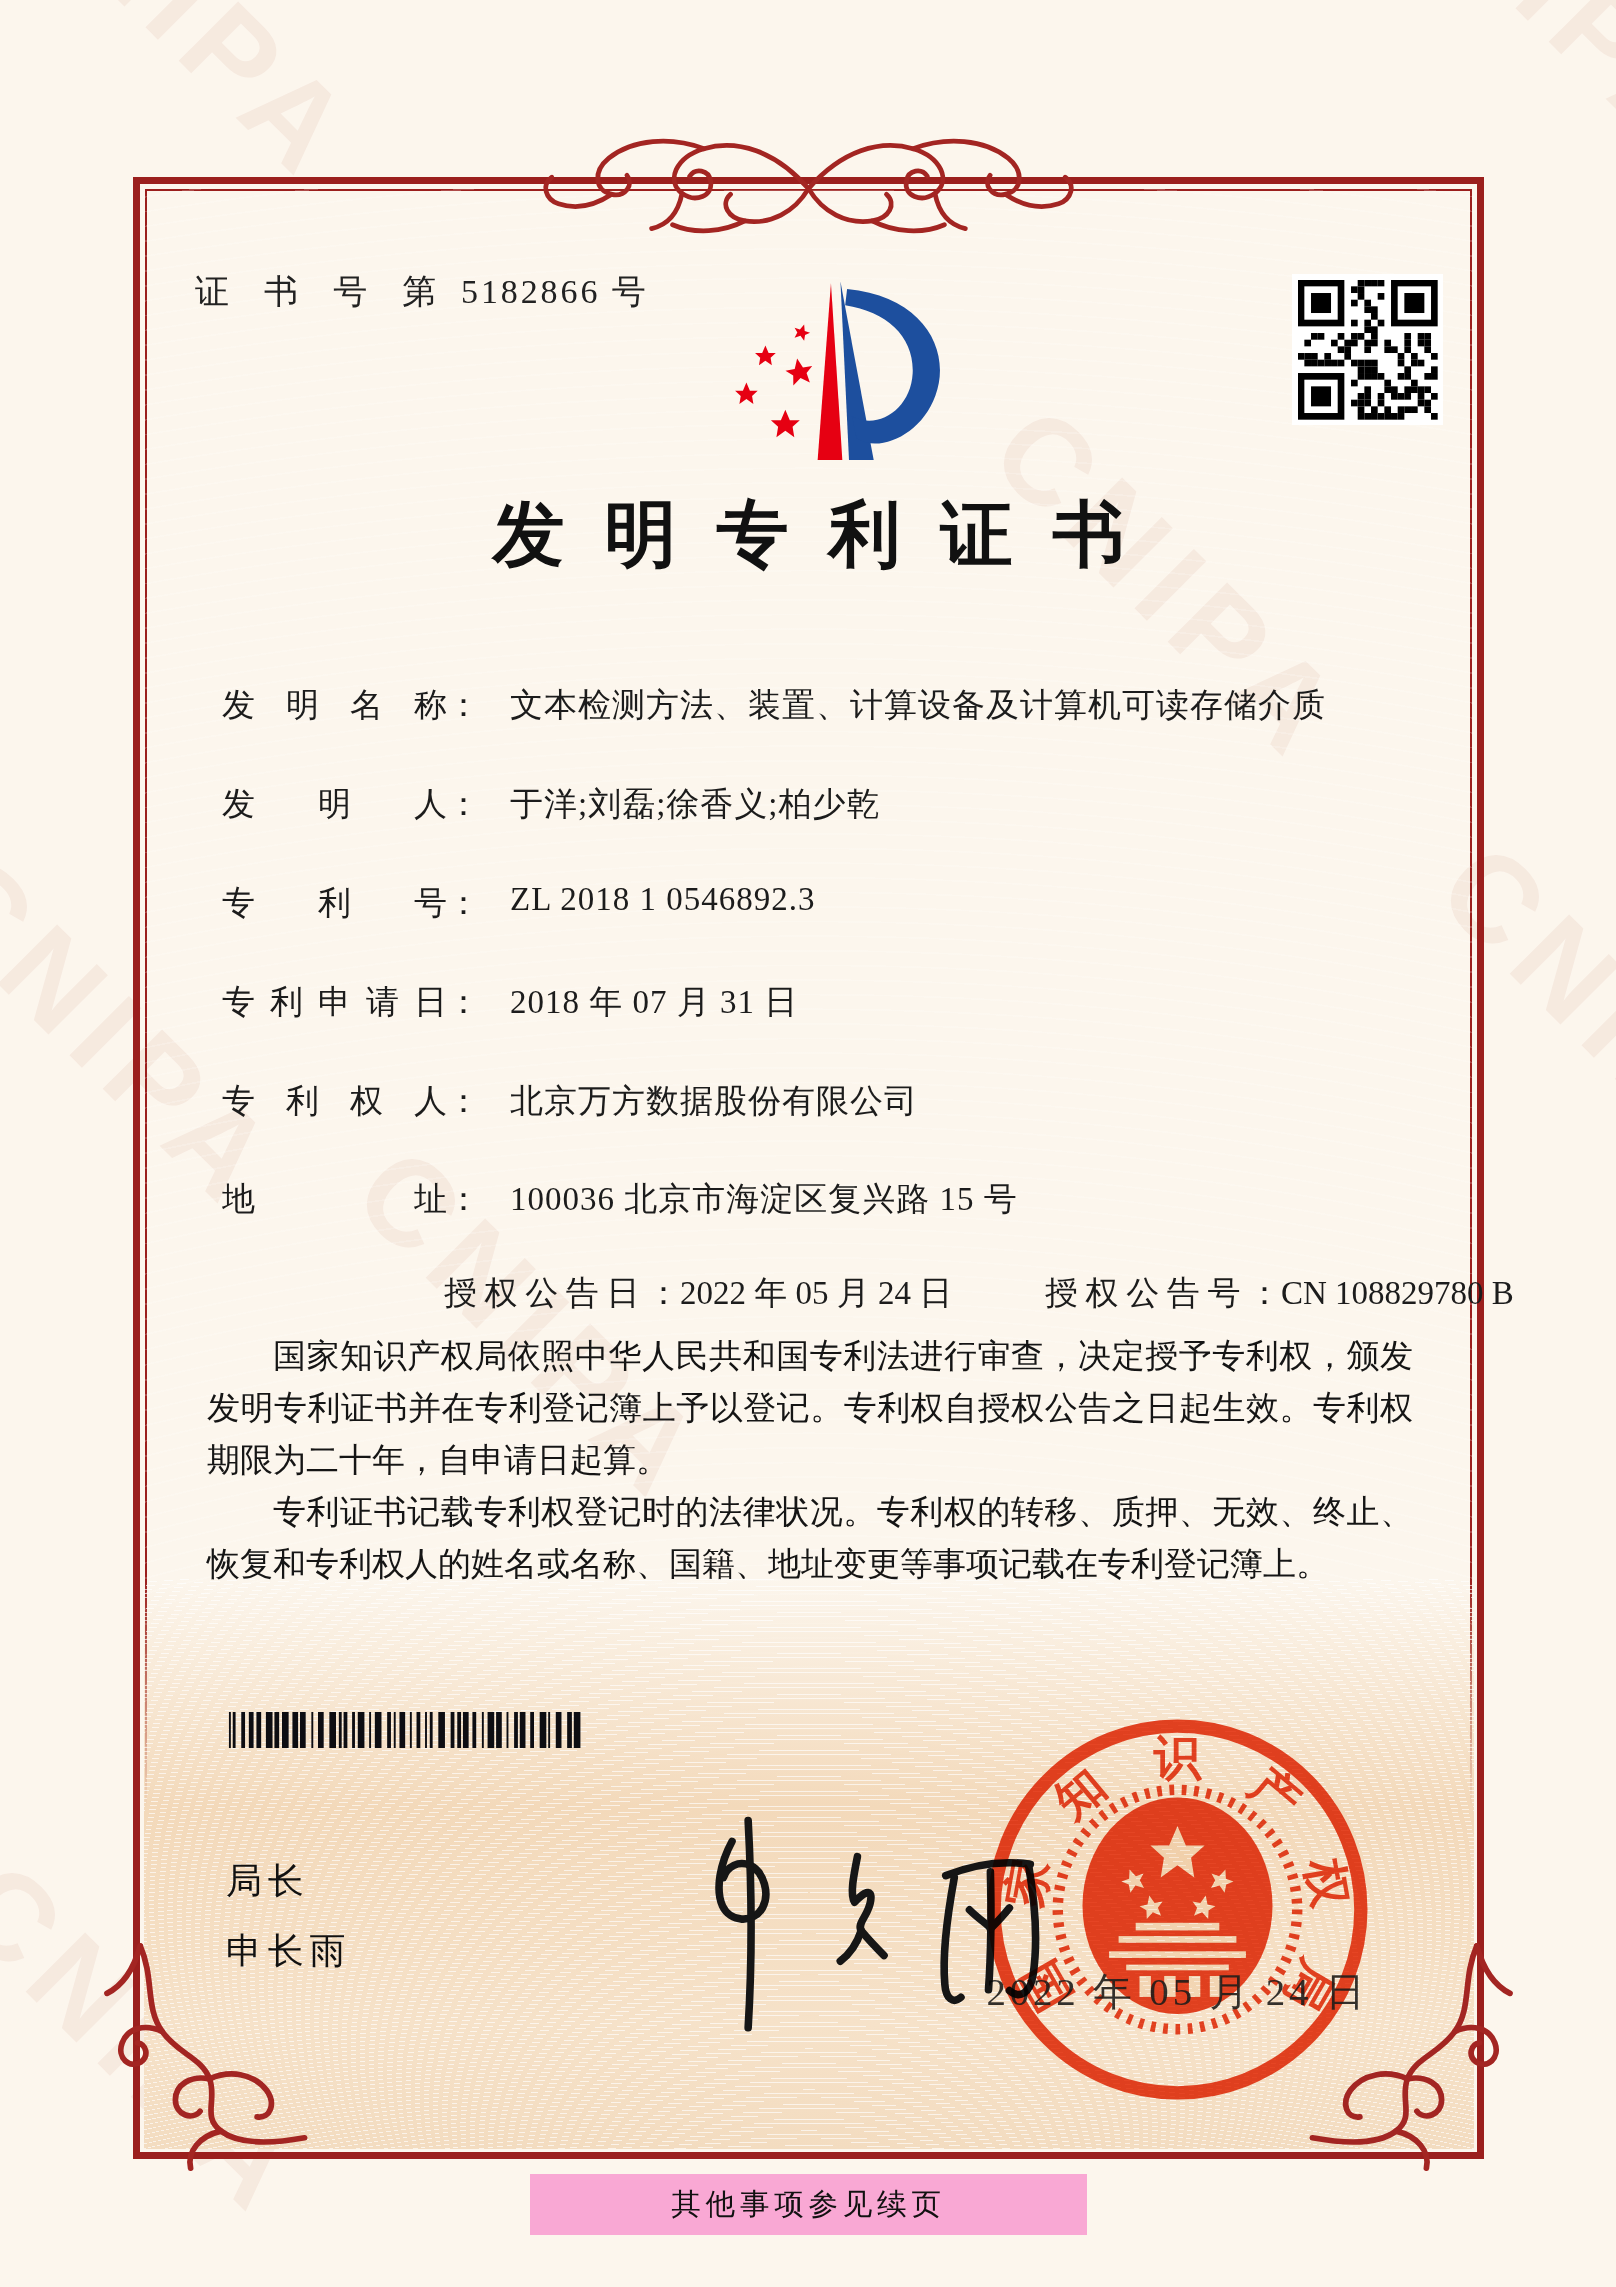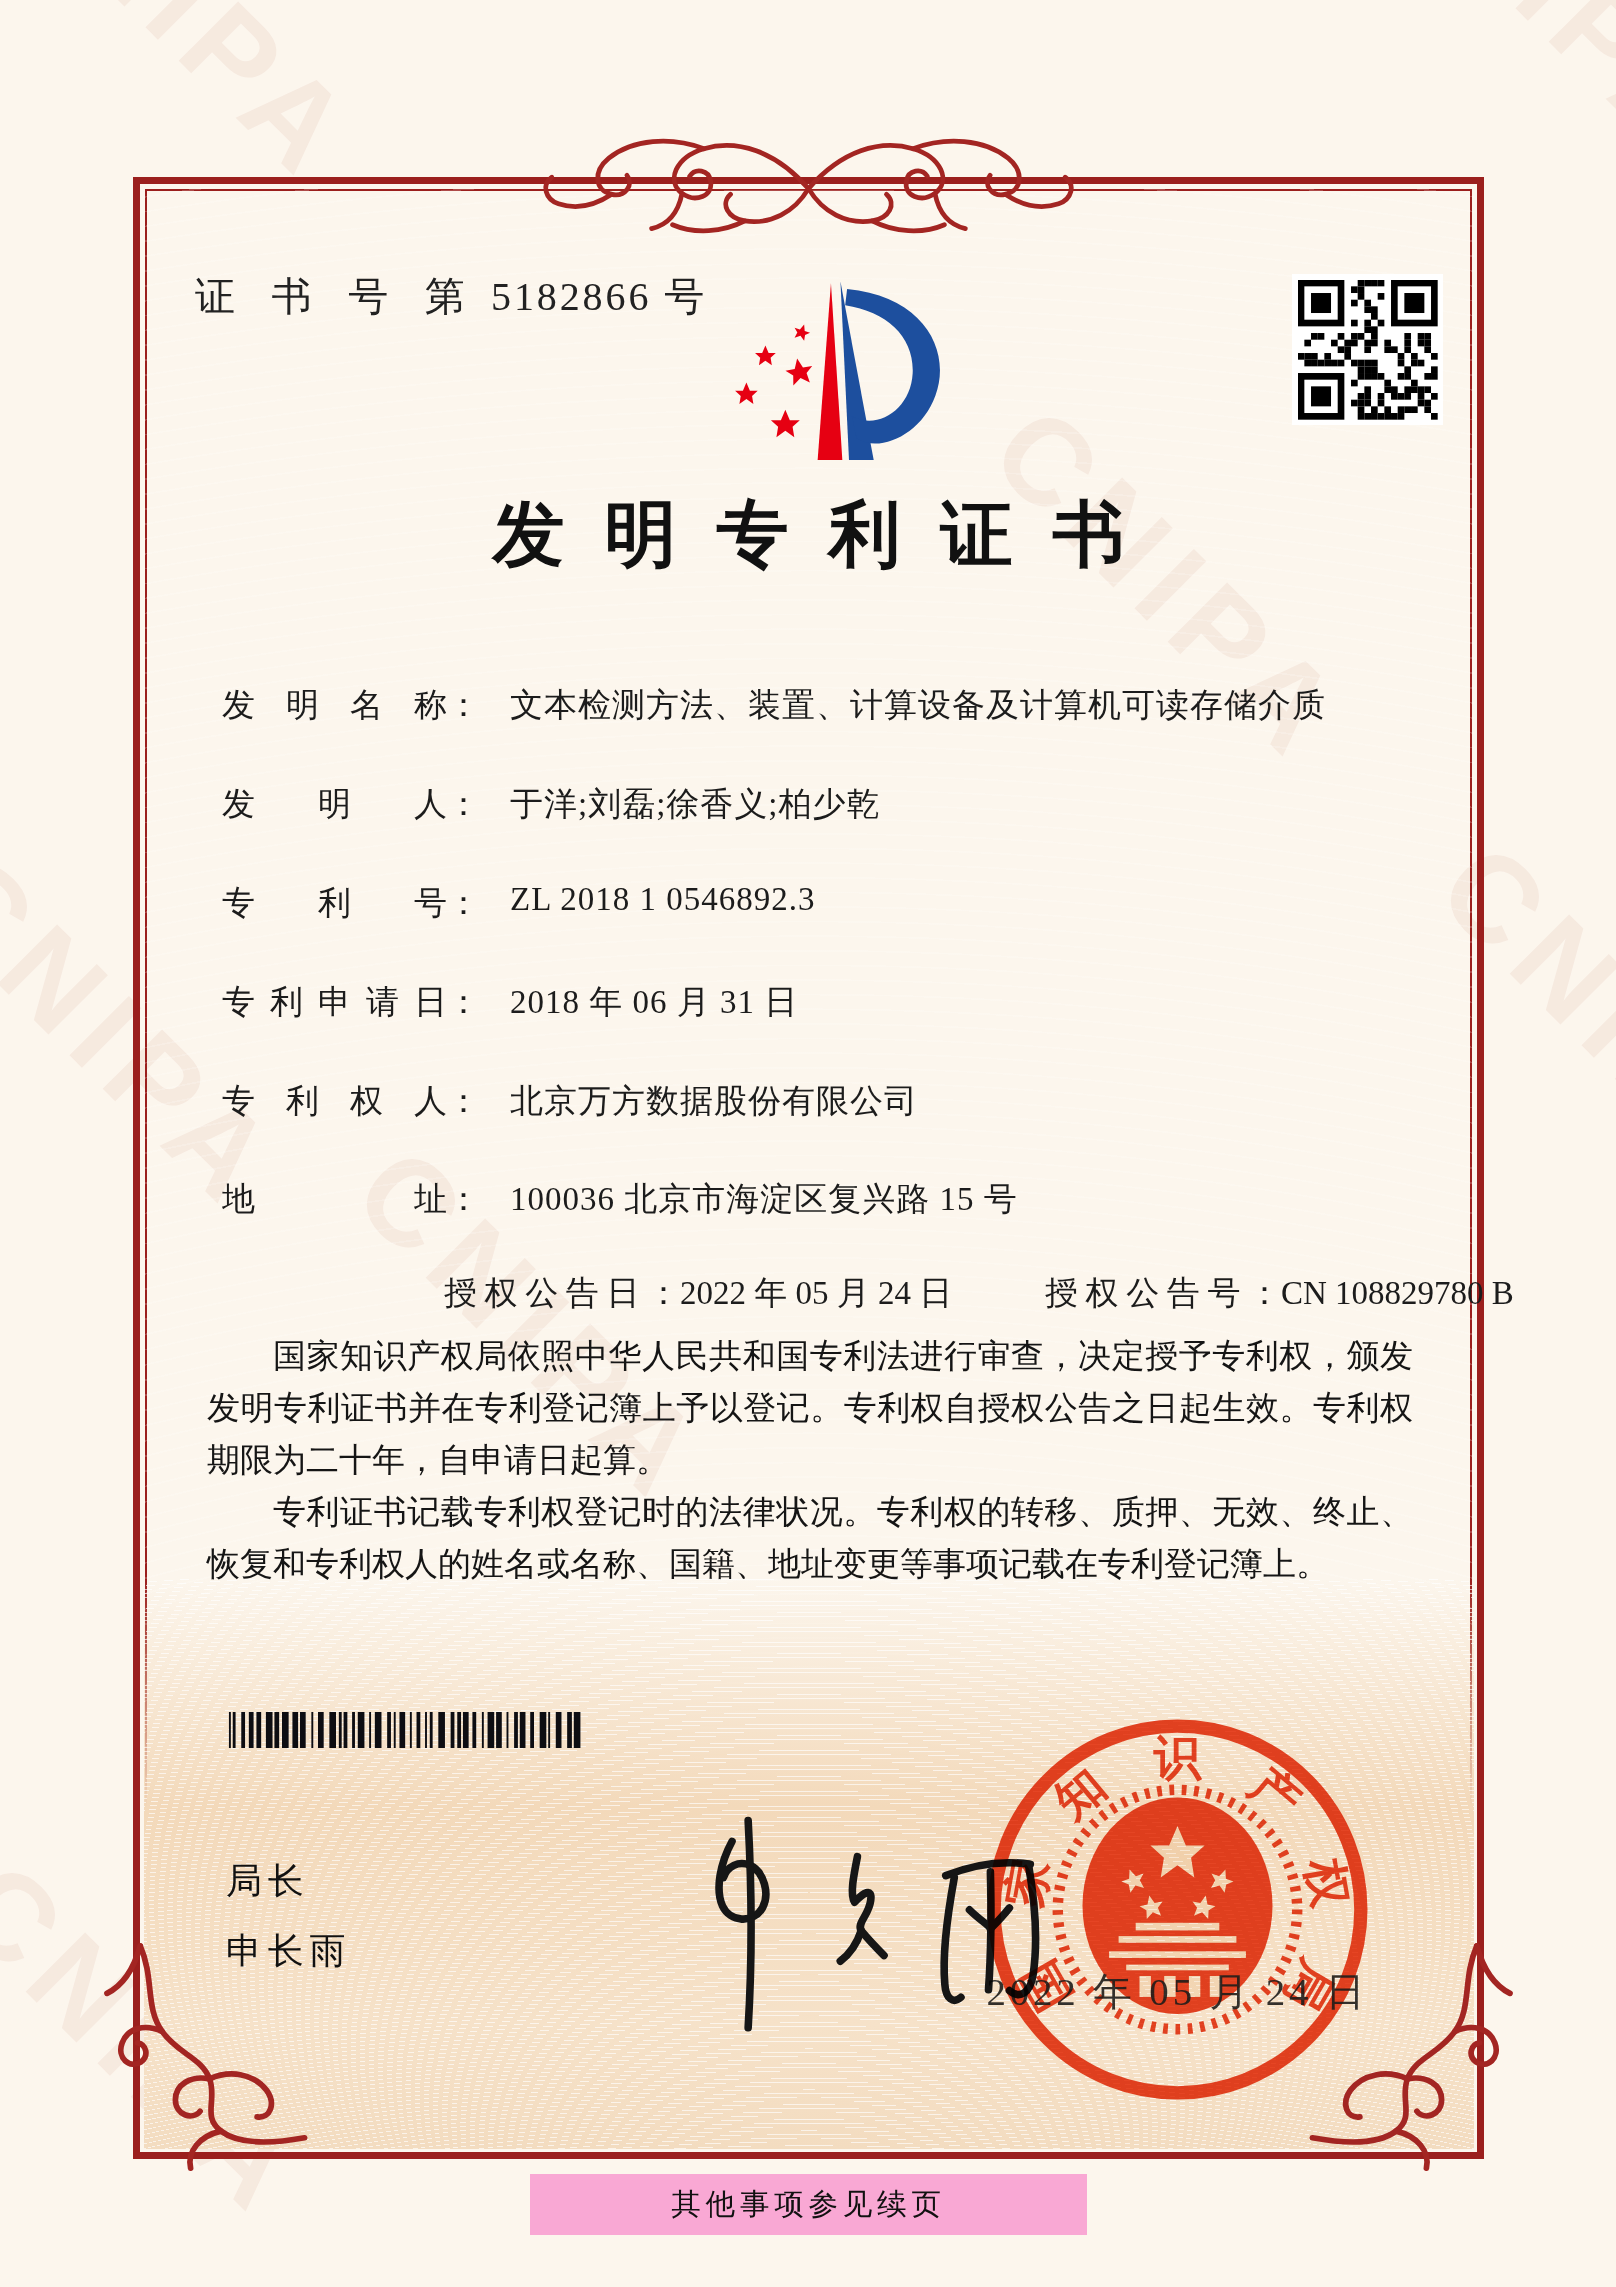--- a/index.html
+++ b/index.html
@@ -36,21 +36,21 @@
     position:absolute;left:144px;top:1579px;width:1330px;height:570px;
     background:
       repeating-radial-gradient(130% 85% at 50% 140%,
         rgba(255,255,255,0.65) 0 1.9px, rgba(255,255,255,0) 1.9px 13.3px),
       linear-gradient(180deg, rgba(244,220,192,0) 0%, #f3d9ba 40%, #f6e2c9 78%, #f3dcc0 100%);
     pointer-events:none;
   }
   .ornament{position:absolute;pointer-events:none;}
   
   .cert-no{
-    position:absolute;left:195px;top:269px;font-size:40px;letter-spacing:2.9px;color:#222;
+    position:absolute;left:195px;top:269px;font-size:34px;letter-spacing:2.9px;color:#222;
   }
   .cert-no .sp{letter-spacing:13.3px;}
   .logo{position:absolute;left:697px;top:249px;}
   .qr{position:absolute;left:1292px;top:274px;background:#fff;padding:5.7px;}
   .title{
     position:absolute;left:0;top:487px;width:100%;text-align:center;
     font-size:72px;font-weight:bold;letter-spacing:40px;text-indent:40px;color:#111;
   }
   
   .field{position:absolute;left:222px;width:1179px;font-size:33px;white-space:nowrap;}
@@ -297,21 +297,21 @@
   <div class="field" style="top:683px">
     <span class="flabel">发明名称</span><span class="fcolon">：</span><span class="fvalue">文本检测方法、装置、计算设备及计算机可读存储介质</span>
   </div>
   <div class="field" style="top:782px">
     <span class="flabel">发明人</span><span class="fcolon">：</span><span class="fvalue">于洋;刘磊;徐香义;柏少乾</span>
   </div>
   <div class="field" style="top:881px">
     <span class="flabel">专利号</span><span class="fcolon">：</span><span class="fvalue">ZL 2018 1 0546892.3</span>
   </div>
   <div class="field" style="top:980px">
-    <span class="flabel">专利申请日</span><span class="fcolon">：</span><span class="fvalue">2018 年 06 月 31 日</span>
+    <span class="flabel">专利申请日</span><span class="fcolon">：</span><span class="fvalue">2018 年 07 月 31 日</span>
   </div>
   <div class="field" style="top:1079px">
     <span class="flabel">专利权人</span><span class="fcolon">：</span><span class="fvalue">北京万方数据股份有限公司</span>
   </div>
   <div class="field" style="top:1177px">
     <span class="flabel">地址</span><span class="fcolon">：</span><span class="fvalue">100036 北京市海淀区复兴路 15 号</span>
   </div>
 
   <div class="field" style="top:1271px">
     <span class="grant-left">

